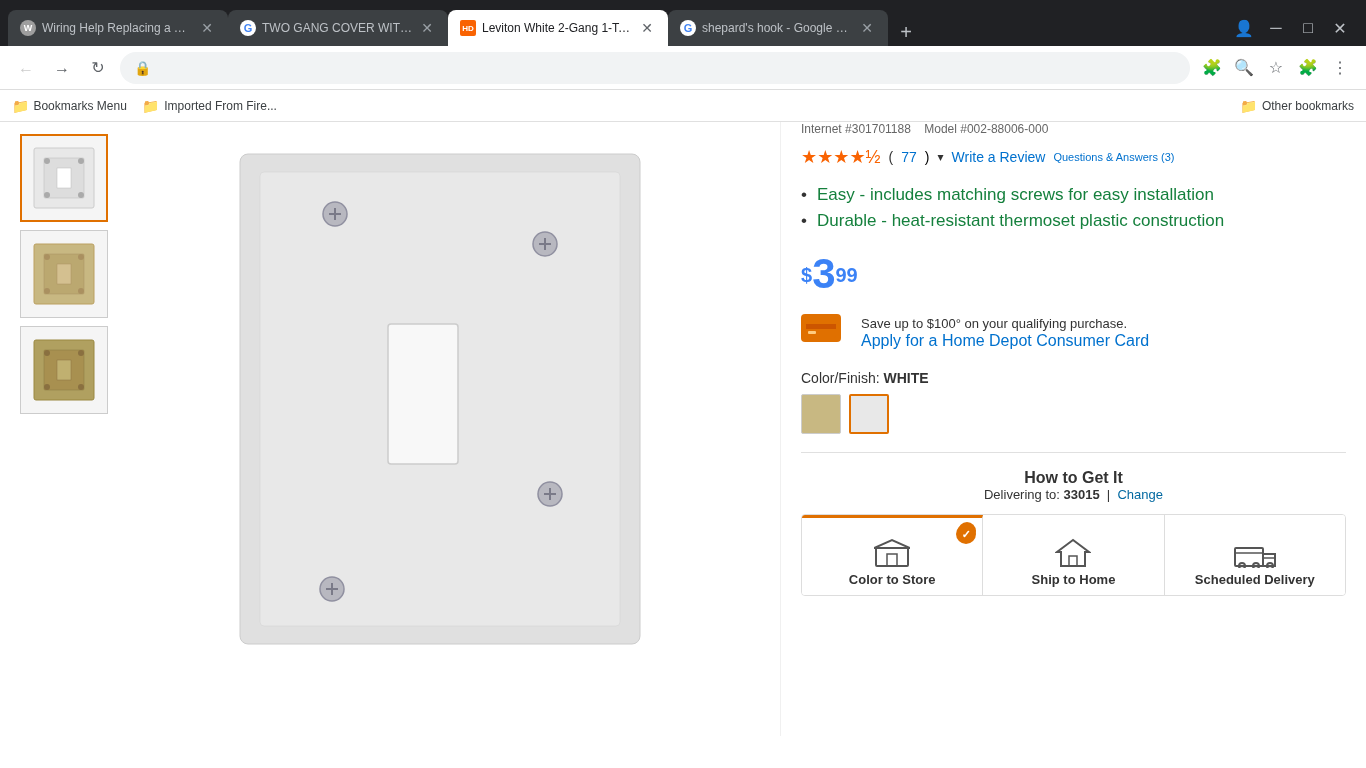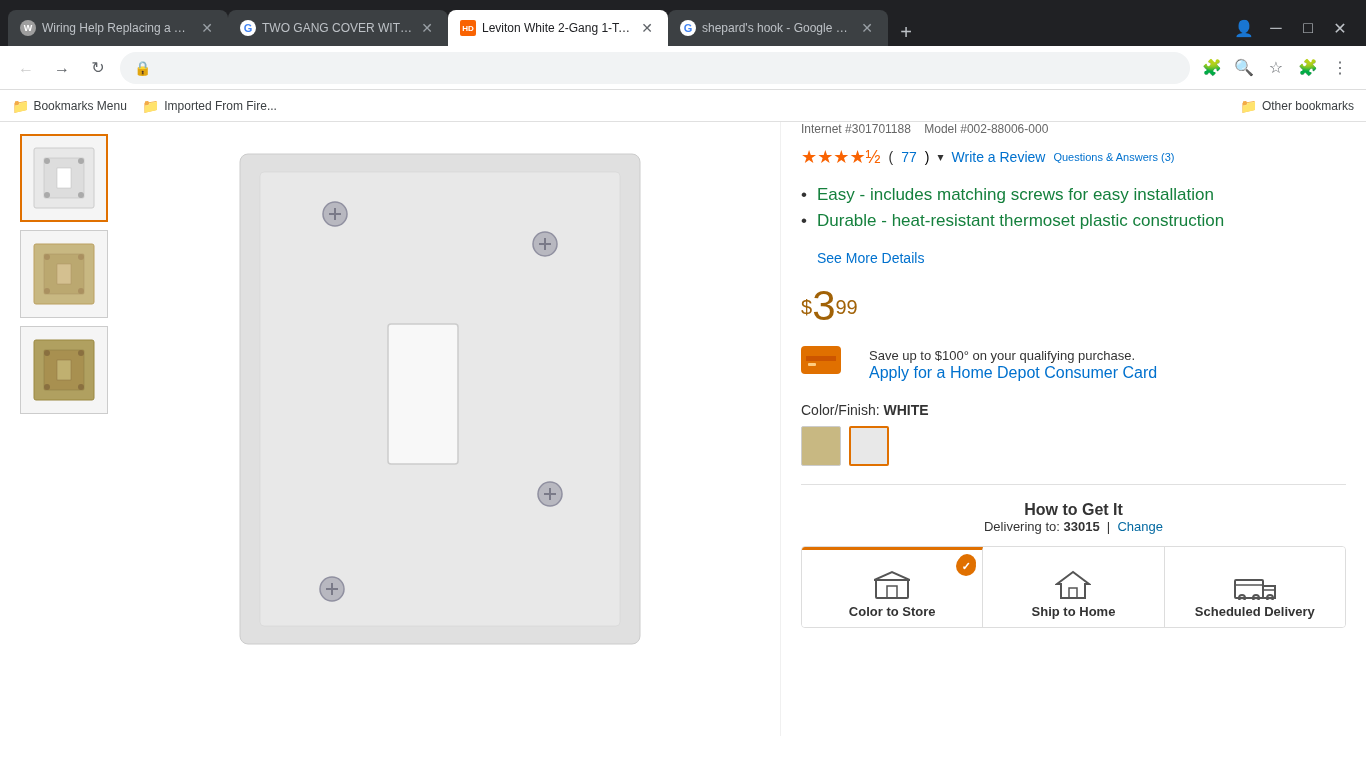--- a/index.html
+++ b/index.html
@@ -45,25 +45,25 @@
     .stars { color: #f96302; font-size: 18px; }
     .rating-count { color: #333; font-size: 14px; }
     .rating-chevron { color: #333; }
     .review-link { color: #0071ce; text-decoration: none; font-size: 14px; text-align: right; }
     .qa-link { color: #0071ce; text-decoration: none; font-size: 11px; }
     .features { list-style: none; margin-bottom: 16px; }
     .features li { font-size: 17px; color: #15803d; padding: 3px 0; padding-left: 16px; position: relative; }
     .features li::before { content: "•"; position: absolute; left: 0; color: #333; }
     .see-more { color: #0071ce; font-size: 14px; cursor: pointer; text-decoration: none; padding-left: 16px; display: block; margin-bottom: 16px; }
     .price-row { margin-bottom: 16px; }
-    .price { font-size: 14px; font-weight: normal; color: #a16207; }
+    .price { font-size: 14px; font-weight: bold; color: #3b82f6; }
     .price .dollar { font-size: 20px; vertical-align: super; }
     .price .amount { font-size: 42px; }
     .price .cents { font-size: 20px; vertical-align: super; }
-    .credit-card-promo { display: flex; align-items: flex-start; gap: 28px; margin-bottom: 20px; }
+    .credit-card-promo { display: flex; align-items: flex-start; gap: 20px; margin-bottom: 20px; }
     .credit-card-icon { width: 40px; height: 28px; background: #e07000; border-radius: 4px; display: flex; align-items: center; justify-content: center; flex-shrink: 0; }
     .promo-link { color: #0071ce; text-decoration: none; }
     .color-section { margin-bottom: 18px; }
     .color-label { font-size: 14px; color: #333; margin-bottom: 8px; }
     .color-label strong { font-weight: bold; }
     .color-swatches { display: flex; gap: 8px; }
     .color-swatch { width: 40px; height: 40px; border: 1px solid #ccc; cursor: pointer; border-radius: 2px; }
     .color-swatch.selected { border: 2px solid #e07000; }
     .divider { border: none; border-top: 1px solid #e0e0e0; margin: 16px 0; }
     .how-to-get { margin-top: 8px; }
@@ -236,21 +236,20 @@
         <span style="font-size:14px;">)</span>
       <span class="rating-chevron" style="font-size:12px;cursor:pointer;">▾</span>
       <a href="#" class="review-link">Write a Review</a>
       <a href="#" class="qa-link">Questions &amp; Answers (3)</a>
     </div>
 
     <ul class="features">
       <li>Easy - includes matching screws for easy installation</li>
       <li>Durable - heat-resistant thermoset plastic construction</li>
     </ul>
-    <a href="#" class="see-more">See More Details</a>
 
     <div class="price-row">
       <span class="price">
         <span class="dollar">$</span><span class="amount">3</span><span class="cents">99</span>
       </span>
     </div>
 
     <div class="credit-card-promo">
       <div class="credit-card-icon">
         <svg width="30" height="20" viewBox="0 0 30 20">

